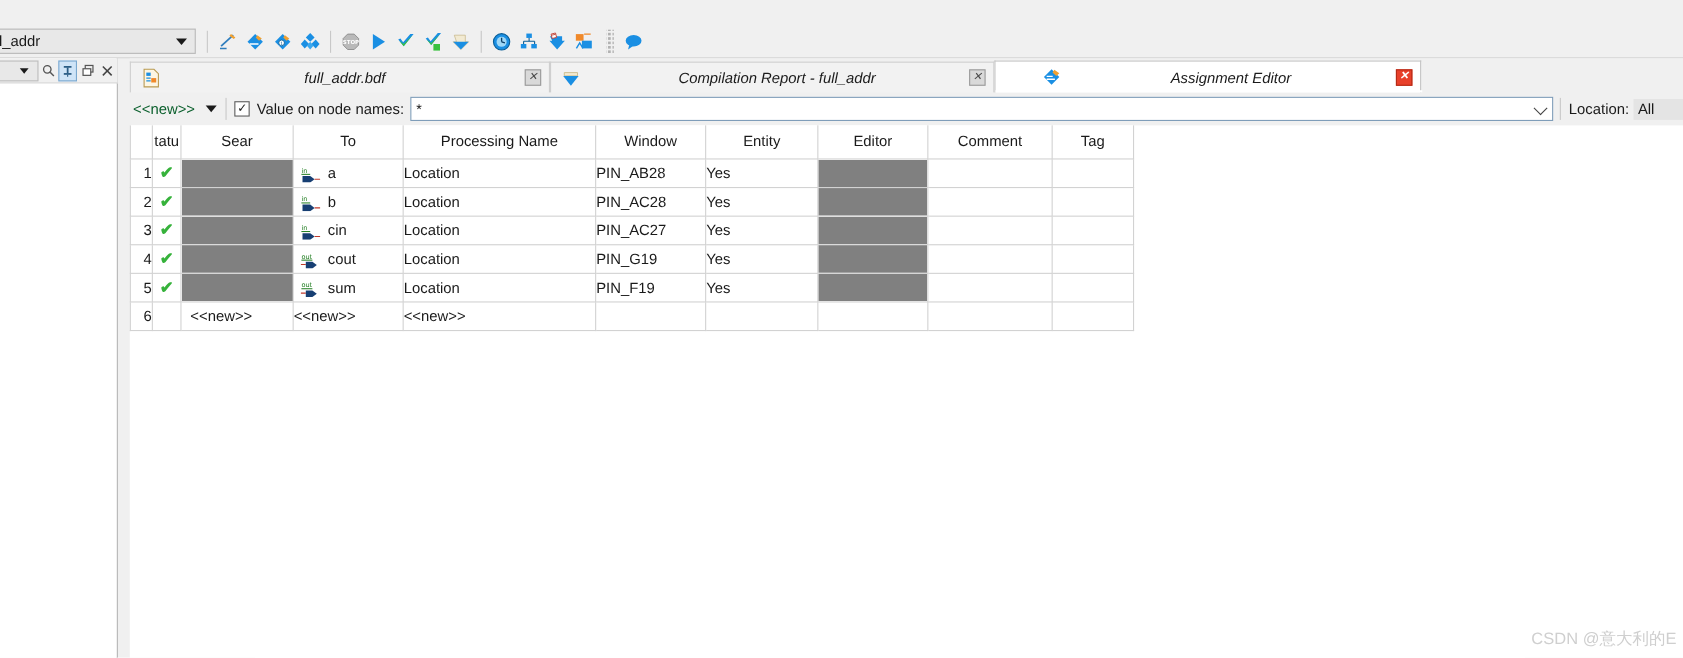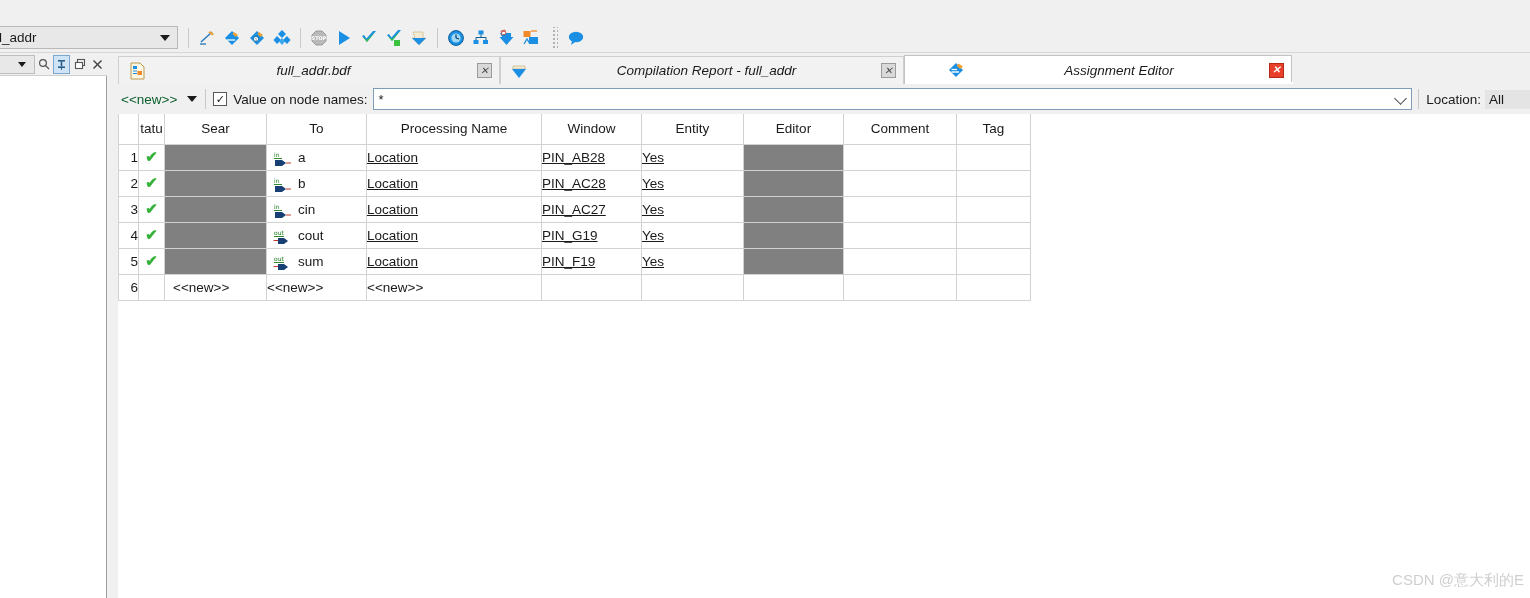--- a/index.html
+++ b/index.html
@@ -222,21 +222,21 @@
     background: #ffffff;
     text-align: right;
     padding-right: 4px;
     color: #222;
     width: 20px;
   }
   th.rownum-h { border-right: none; background: #ffffff; }
   td.status { text-align: center; }
   .tick { color: #36b23b; font-size: 15px; font-weight: bold; }
   td.greycell { background: #808080; }
-  td.cell-pad { padding-left: 5px; text-decoration: underline; }
+  td.cell-pad { padding-left: 5px; }
   .newcell { color: #0a5f2c; padding-left: 6px; }
   .newcell.center { padding-left: 8px; }
 
   
   .pinicon { display: inline-flex; align-items: center; vertical-align: middle; margin-right: 5px; position: relative; top: 1px; }
   .node-cell { display: flex; align-items: center; padding-left: 6px; }
 
   
   .watermark {
     position: absolute; right: 6px; bottom: 8px;

